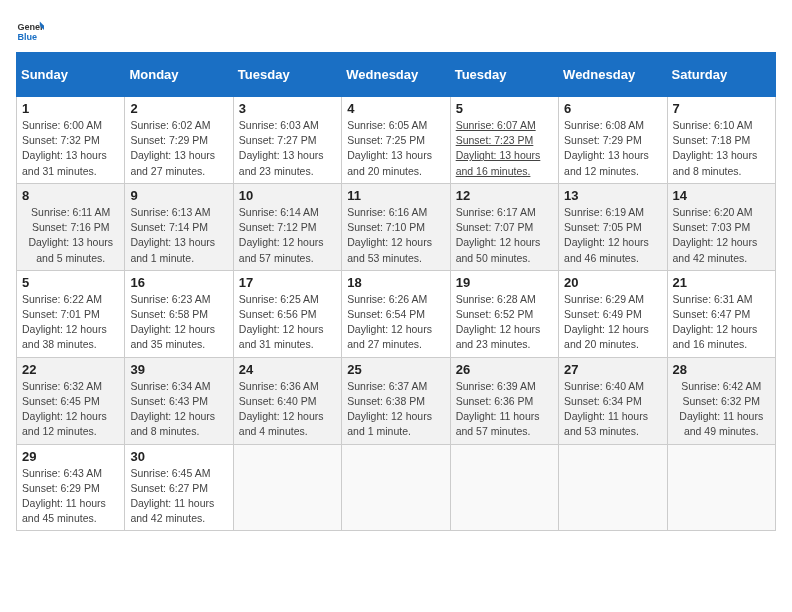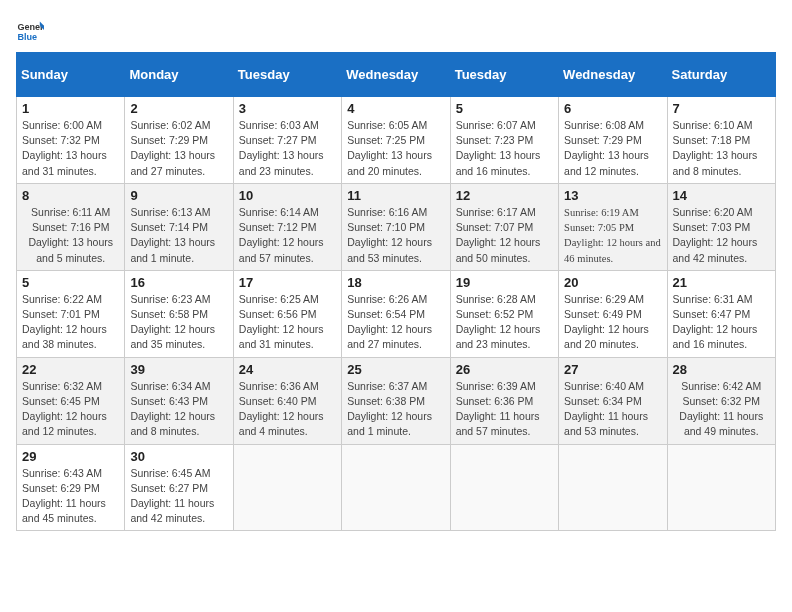--- a/index.html
+++ b/index.html
@@ -134,21 +134,21 @@
 Daylight: 13 hours and 23 minutes.</div>
         </td>
         <td>
           <span class="day-num">4</span>
           <div class="day-info" style="white-space: pre-line;">Sunrise: 6:05 AM
 Sunset: 7:25 PM
 Daylight: 13 hours and 20 minutes.</div>
         </td>
         <td>
           <span class="day-num">5</span>
-          <div class="day-info" style="white-space: pre-line;">Sunrise: 6:07 AM
+          <div class="day-info" style="white-space: pre-line; text-decoration: underline;">Sunrise: 6:07 AM
 Sunset: 7:23 PM
 Daylight: 13 hours and 16 minutes.</div>
         </td>
         <td>
           <span class="day-num">6</span>
           <div class="day-info" style="white-space: pre-line;">Sunrise: 6:08 AM
 Sunset: 7:29 PM
 Daylight: 13 hours and 12 minutes.</div>
         </td>
         <td>
@@ -184,21 +184,21 @@
 Daylight: 12 hours and 53 minutes.</div>
         </td>
         <td>
           <span class="day-num">12</span>
           <div class="day-info" style="white-space: pre-line;">Sunrise: 6:17 AM
 Sunset: 7:07 PM
 Daylight: 12 hours and 50 minutes.</div>
         </td>
         <td>
           <span class="day-num">13</span>
-          <div class="day-info" style="white-space: pre-line; font-family: Liberation Serif, serif;">Sunrise: 6:19 AM
+          <div class="day-info" style="white-space: pre-line;">Sunrise: 6:19 AM
 Sunset: 7:05 PM
 Daylight: 12 hours and 46 minutes.</div>
         </td>
         <td>
           <span class="day-num">14</span>
           <div class="day-info" style="white-space: pre-line;">Sunrise: 6:20 AM
 Sunset: 7:03 PM
 Daylight: 12 hours and 42 minutes.</div>
         </td>
       </tr>

